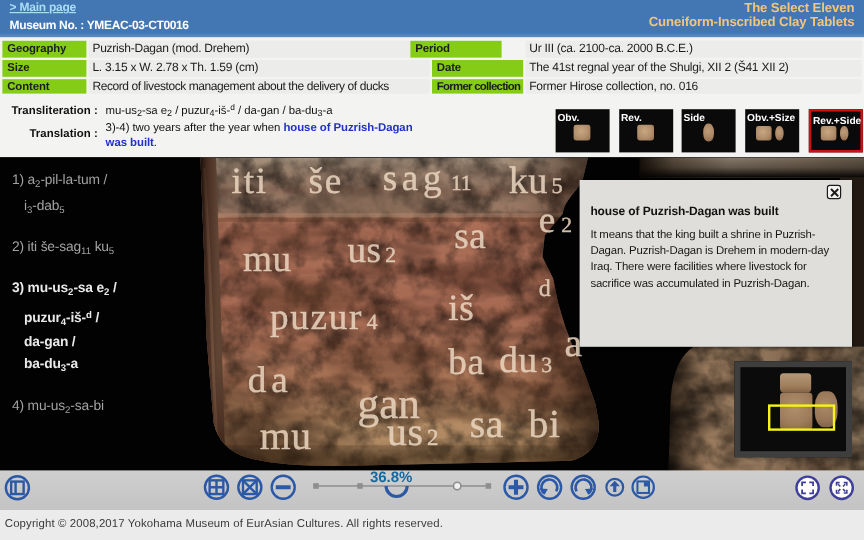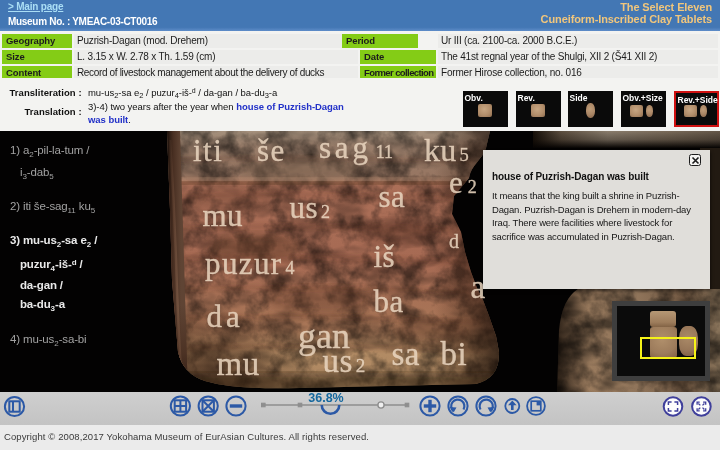--- a/index.html
+++ b/index.html
@@ -234,24 +234,25 @@
 <div class="lab" style="left:193px; top:3.6px; letter-spacing:1.5px;">iti</div>
 <div class="lab" style="left:257px; top:3.6px; letter-spacing:1.5px;">še</div>
 <div class="lab" style="left:319px; top:0.5px; letter-spacing:3.8px;">sag<span class="ls" style="padding-left:4px;">11</span></div>
 <div class="lab" style="left:424px; top:2.7px; font-size:32px; letter-spacing:0.3px;">ku<span class="ls">5</span></div>
 <div class="lab" style="left:202.5px; top:69.2px;">mu</div>
 <div class="lab" style="left:289.5px; top:61.4px;">us<span class="ls">2</span></div>
 <div class="lab" style="left:378.5px; top:49.5px;">sa</div>
 <div class="lab" style="left:449px; top:36px; letter-spacing:1px;">e<span class="ls" style="padding-left:4px;">2</span></div>
 <div class="lab" style="left:449px; top:99.5px; font-size:20px;">d</div>
 <div class="lab" style="left:373.5px; top:110.4px;">iš</div>
-<div class="lab" style="left:205px; top:116.6px; letter-spacing:1.4px;">puzur<span class="ls">4</span></div>
+<div class="lab" style="left:225px; top:116.6px; letter-spacing:1.4px;">puzur<span class="ls">4</span></div>
 <div class="lab" style="left:206.5px; top:169.5px; letter-spacing:4px;">da</div>
 <div class="lab" style="left:298px; top:151px; font-size:36px; letter-spacing:0;margin-top:36px;">gan</div>
 <div class="lab" style="left:373.5px; top:154.5px;">ba</div>
+<div class="lab" style="left:416px; top:153.3px;">du<span class="ls">3</span></div>
 <div class="lab" style="left:470.5px; top:140.2px; font-size:33px;">a</div>
 <div class="lab" style="left:216.5px; top:217.1px; font-size:33px;">mu</div>
 <div class="lab" style="left:322.5px; top:214.1px; font-size:33px;">us<span class="ls">2</span></div>
 <div class="lab" style="left:391.5px; top:206.8px; font-size:33px;">sa</div>
 <div class="lab" style="left:440.5px; top:207.4px; font-size:33px;">bi</div>
 
 
 <div id="popup">
   <div id="pclose">
         <svg width="9" height="9" viewBox="0 0 9 9">

